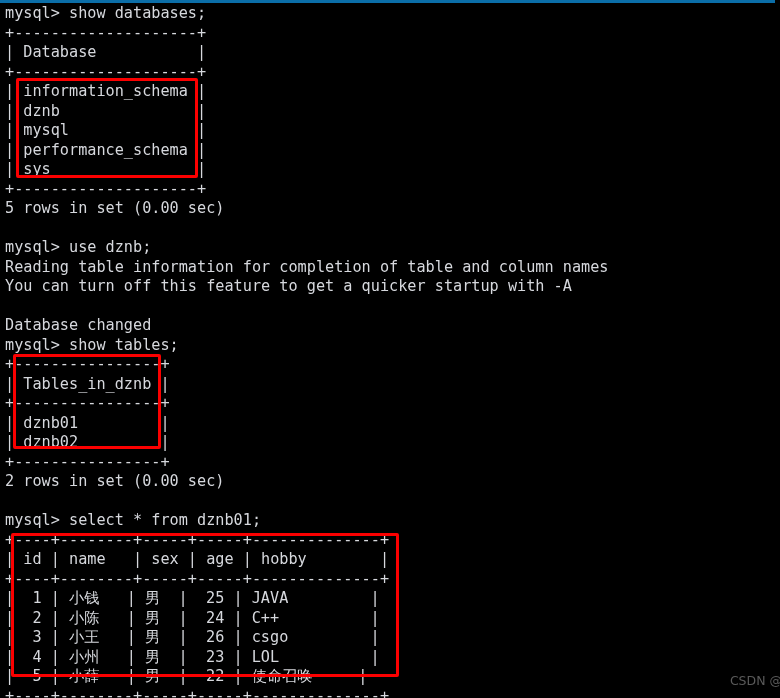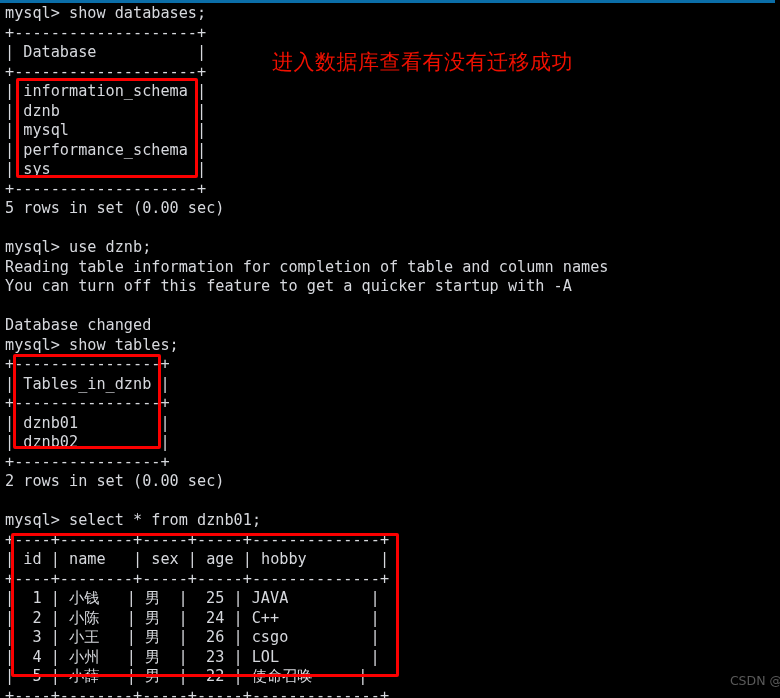--- a/index.html
+++ b/index.html
@@ -83,17 +83,16 @@
 <div id="screen">
 
   <div id="topbar"></div>
 
   <div id="term"><div class="line">mysql&gt; show databases;</div><div class="line">+--------------------+</div><div class="line">| Database           |</div><div class="line">+--------------------+</div><div class="line">| information_schema |</div><div class="line">| dznb               |</div><div class="line">| mysql              |</div><div class="line">| performance_schema |</div><div class="line">| sys                |</div><div class="line">+--------------------+</div><div class="line">5 rows in set (0.00 sec)</div><div class="line"></div><div class="line">mysql&gt; use dznb;</div><div class="line">Reading table information for completion of table and column names</div><div class="line">You can turn off this feature to get a quicker startup with -A</div><div class="line"></div><div class="line">Database changed</div><div class="line">mysql&gt; show tables;</div><div class="line">+----------------+</div><div class="line">| Tables_in_dznb |</div><div class="line">+----------------+</div><div class="line">| dznb01         |</div><div class="line">| dznb02         |</div><div class="line">+----------------+</div><div class="line">2 rows in set (0.00 sec)</div><div class="line"></div><div class="line">mysql&gt; select * from dznb01;</div><div class="line">+----+--------+-----+-----+--------------+</div><div class="line">| id | name   | sex | age | hobby        |</div><div class="line">+----+--------+-----+-----+--------------+</div><div class="line">|  1 | 小钱   | 男  |  25 | JAVA         |</div><div class="line">|  2 | 小陈   | 男  |  24 | C++          |</div><div class="line">|  3 | 小王   | 男  |  26 | csgo         |</div><div class="line">|  4 | 小州   | 男  |  23 | LOL          |</div><div class="line">|  5 | 小薛   | 男  |  22 | 使命召唤     |</div><div class="line">+----+--------+-----+-----+--------------+</div></div>
 
   <div class="redbox" id="redbox-databases"></div>
   <div class="redbox" id="redbox-tables"></div>
   <div class="redbox" id="redbox-rows"></div>
 
-  <div id="annotation">进入数据库查看有没有迁移成功</div>
 
   <div id="watermark">CSDN @桦碟</div>
 
 </div>
 
 </body></html>

